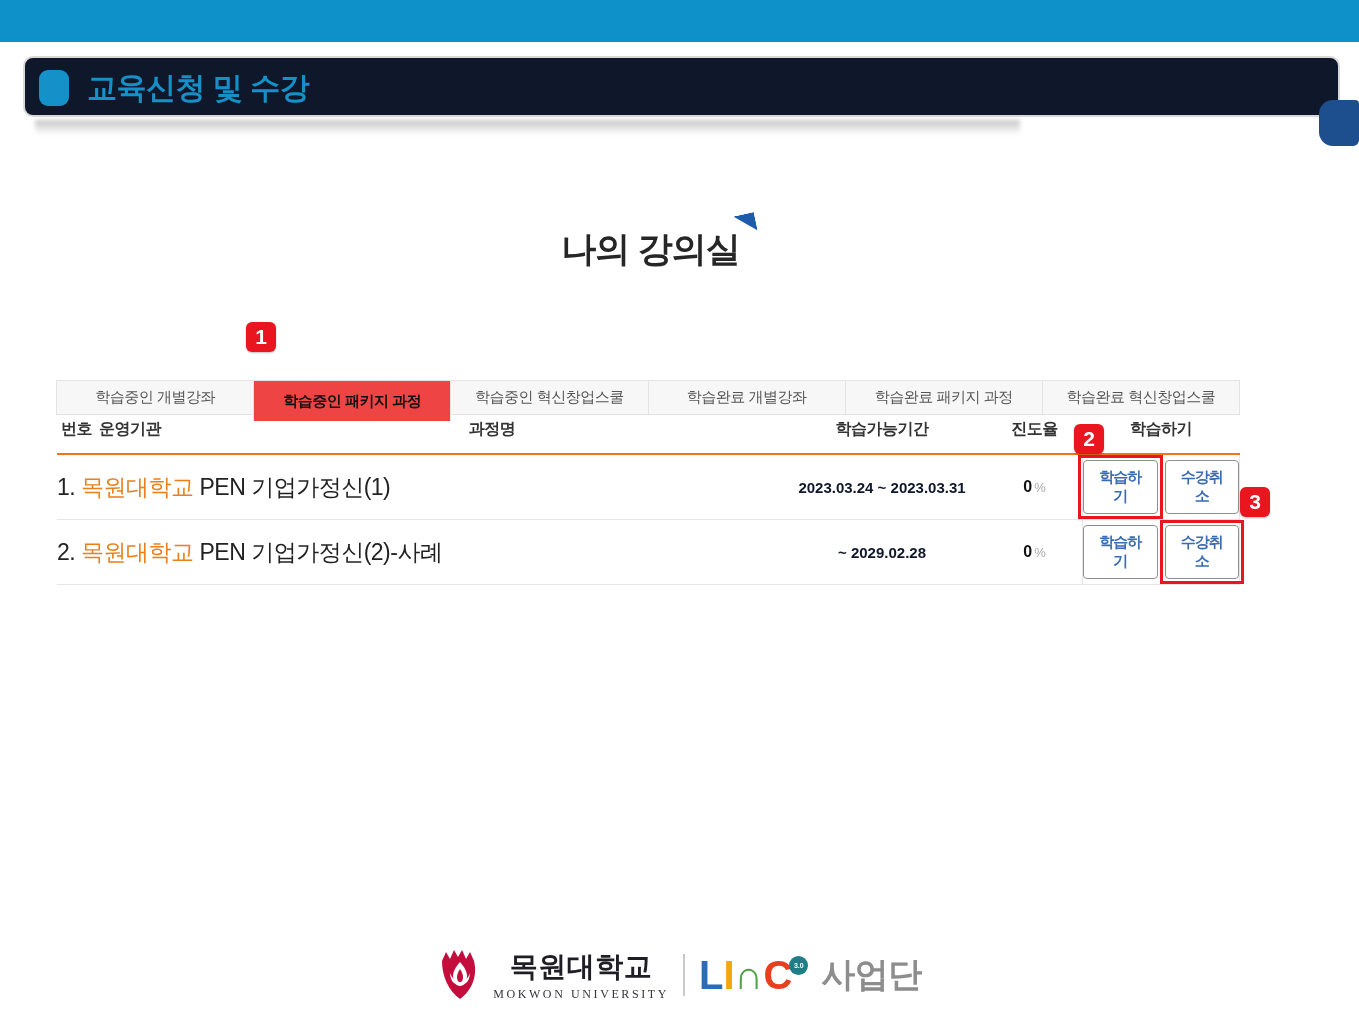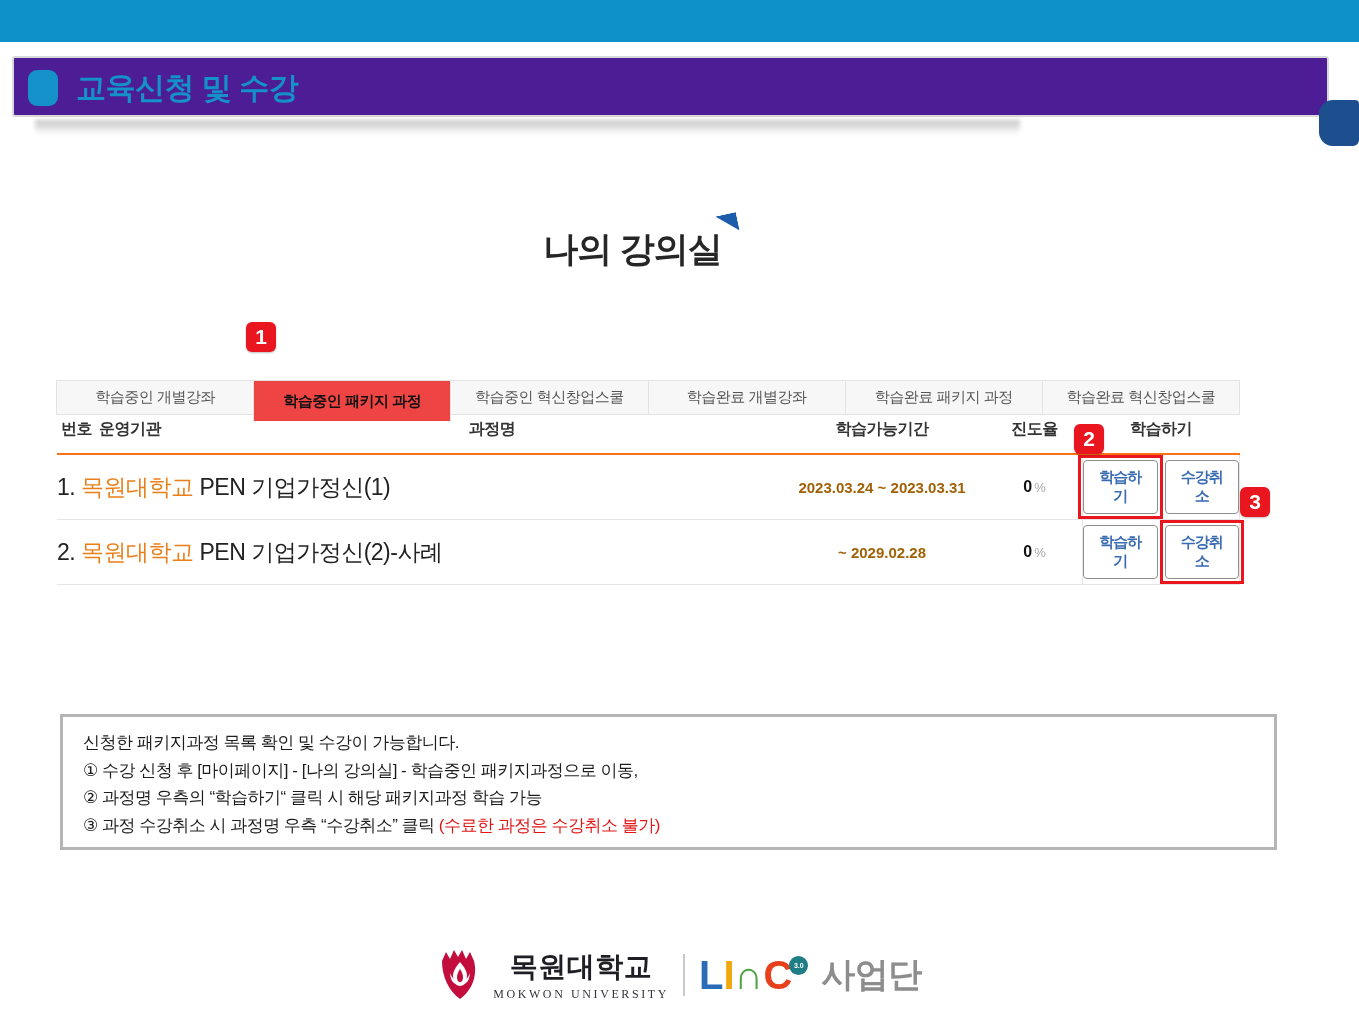--- a/index.html
+++ b/index.html
@@ -4,38 +4,38 @@
 <style>
   * { margin:0; padding:0; box-sizing:border-box; }
   html,body { background:#fff; }
   body { font-family:"Liberation Sans","DejaVu Sans",sans-serif; }
   #screen { position:relative; width:1359px; height:1019px; background:#fff; overflow:hidden; }
 
   
   .topbar { position:absolute; left:0; top:0; width:1359px; height:42px; background:#0e90c8; }
 
   
-  .header-box { position:absolute; left:12px; top:56px; width:1317px; height:61px;
-    background:#4c1d95; border:2px solid #d8d8d8; border-radius:3px; }
+  .header-box { position:absolute; left:23px; top:56px; width:1317px; height:61px;
+    background:#0f172a; border:2px solid #d8d8d8; border-radius:10px; }
   .header-bullet { position:absolute; left:14px; top:12px; width:30px; height:36px;
     background:#1591c9; border-radius:9px; }
   .header-title { position:absolute; left:62px; top:12px; font-size:30px; font-weight:700;
     color:#1591c9; letter-spacing:-0.5px; line-height:36px; }
 
   
   .corner-tab { position:absolute; left:1319px; top:100px; width:40px; height:46px;
     background:#1d4f8f; border-radius:14px 4px 6px 14px; z-index:5; }
 
   
   .shadow-band { position:absolute; left:35px; top:120px; width:985px; height:15px;
     background:linear-gradient(to bottom, rgba(110,110,110,0.40), rgba(255,255,255,0));
     filter:blur(2px); border-radius:0 0 6px 6px; }
 
   
-  .page-title-wrap { position:absolute; left:41px; top:226px; width:1183px; text-align:center; }
+  .page-title-wrap { position:absolute; left:59px; top:226px; width:1183px; text-align:center; }
   .page-title { display:inline-block; position:relative; font-size:35px; font-weight:700;
     color:#262626; letter-spacing:-1px; }
   .title-triangle { position:absolute; right:-16px; top:-12px; width:21px; height:19px;
     background:#1d5cab; clip-path:polygon(0 0,100% 0,100% 100%); transform:rotate(-12deg); }
 
   
   .tabs { position:absolute; left:57px; top:348px; width:1183px; height:35px; display:flex; }
   .tab { flex:1; height:35px; background:#f7f7f8; border:1px solid #e3e3e3; margin-left:-1px;
     display:flex; align-items:center; justify-content:center; font-size:15px; color:#555;
     letter-spacing:-0.5px; cursor:pointer;margin-top:32px; }
@@ -56,21 +56,21 @@
   .trow { height:65px; display:flex; align-items:center; border-bottom:1px solid #e5e5e5; }
   .c-no { width:42px; padding-left:4px; }
   .c-org { width:108px; }
   .c-course { flex:1; text-align:center; }
   .c-period { width:210px; text-align:center; }
   .c-progress { width:95px; text-align:center; }
   .c-learn { width:158px; text-align:center; }
   .trow .c-title { flex:1; font-size:23px; font-weight:400; color:#222; letter-spacing:-0.5px;
     text-align:left; }
   .trow .c-title .org { color:#e9801d; }
-  .trow .c-period { font-size:15px; font-weight:700; color:#a16207; }
+  .trow .c-period { font-size:15px; font-weight:700; color:#0f172a; }
   .trow .c-progress .val { font-size:16px; font-weight:700; color:#111; }
   .trow .c-progress .pct { font-size:13px; color:#aaa; margin-left:2px; }
   .trow .c-learn { align-self:stretch; display:flex; align-items:center; justify-content:center;
     gap:7px; border-left:1px solid #e5e5e5; border-right:1px solid #e5e5e5; }
   .btn-wrap { position:relative; display:inline-block; }
   .btn { background:#fff; border:1px solid #8f8f8f; border-radius:4px; padding:7px 9px;
     font-size:15px; font-weight:700; color:#3a6cb3; letter-spacing:-1px; cursor:pointer;
     font-family:inherit; }
   .btn-wrap.annotated { border:3px solid #e9151f; padding:2px; margin:-5px; }
   .badge-2 { left:-7px; top:-34px; }
@@ -175,28 +175,20 @@
           <button class="btn">학습하기</button>
         </span>
         <span class="btn-wrap annotated">
           <span class="badge badge-3">3</span>
           <button class="btn">수강취소</button>
         </span>
       </div>
     </div>
   </div>
 
-  <div class="info-box">
-    <div class="info-line">신청한 패키지과정 목록 확인 및 수강이 가능합니다.</div>
-    <div class="info-line">① 수강 신청 후 [마이페이지] - [나의 강의실] - 학습중인 패키지과정으로 이동,</div>
-    <div class="info-line">② 과정명 우측의 “학습하기“ 클릭 시 해당 패키지과정 학습 가능</div>
-    <div class="info-line">
-      <span>③ 과정 수강취소 시 과정명 우측 “수강취소” 클릭 </span><span class="red">(수료한 과정은 수강취소 불가)</span>
-    </div>
-  </div>
 
   <div class="footer">
     <svg class="emblem" viewBox="0 0 46 52">
       <path fill="#c20d3d" d="M5,12 L9,3 L13,10 L17,1 L21,8 L25,1 L29,10 L33,3 L37,12 C41,28 34,42 23,50 C12,42 5,28 5,12 Z"></path>
       <path fill="#ffffff" d="M23,13 C19,18 16,22 16,27 C16,33 19,37 23,37 C27,37 30,33 30,27 C30,22 27,18 23,13 Z"></path>
       <path fill="#c20d3d" d="M23,20 C21,23 20,26 20,28 C20,31 21,33 23,33 C25,33 26,31 26,28 C26,26 25,23 23,20 Z"></path>
       <path fill="#ffffff" d="M13,24 C15,29 18,32 21,34 C18,36 14,34 13,24 Z"></path>
       <path fill="#ffffff" d="M33,24 C31,29 28,32 25,34 C28,36 32,34 33,24 Z"></path>
     </svg>
     <div class="univ-block">

